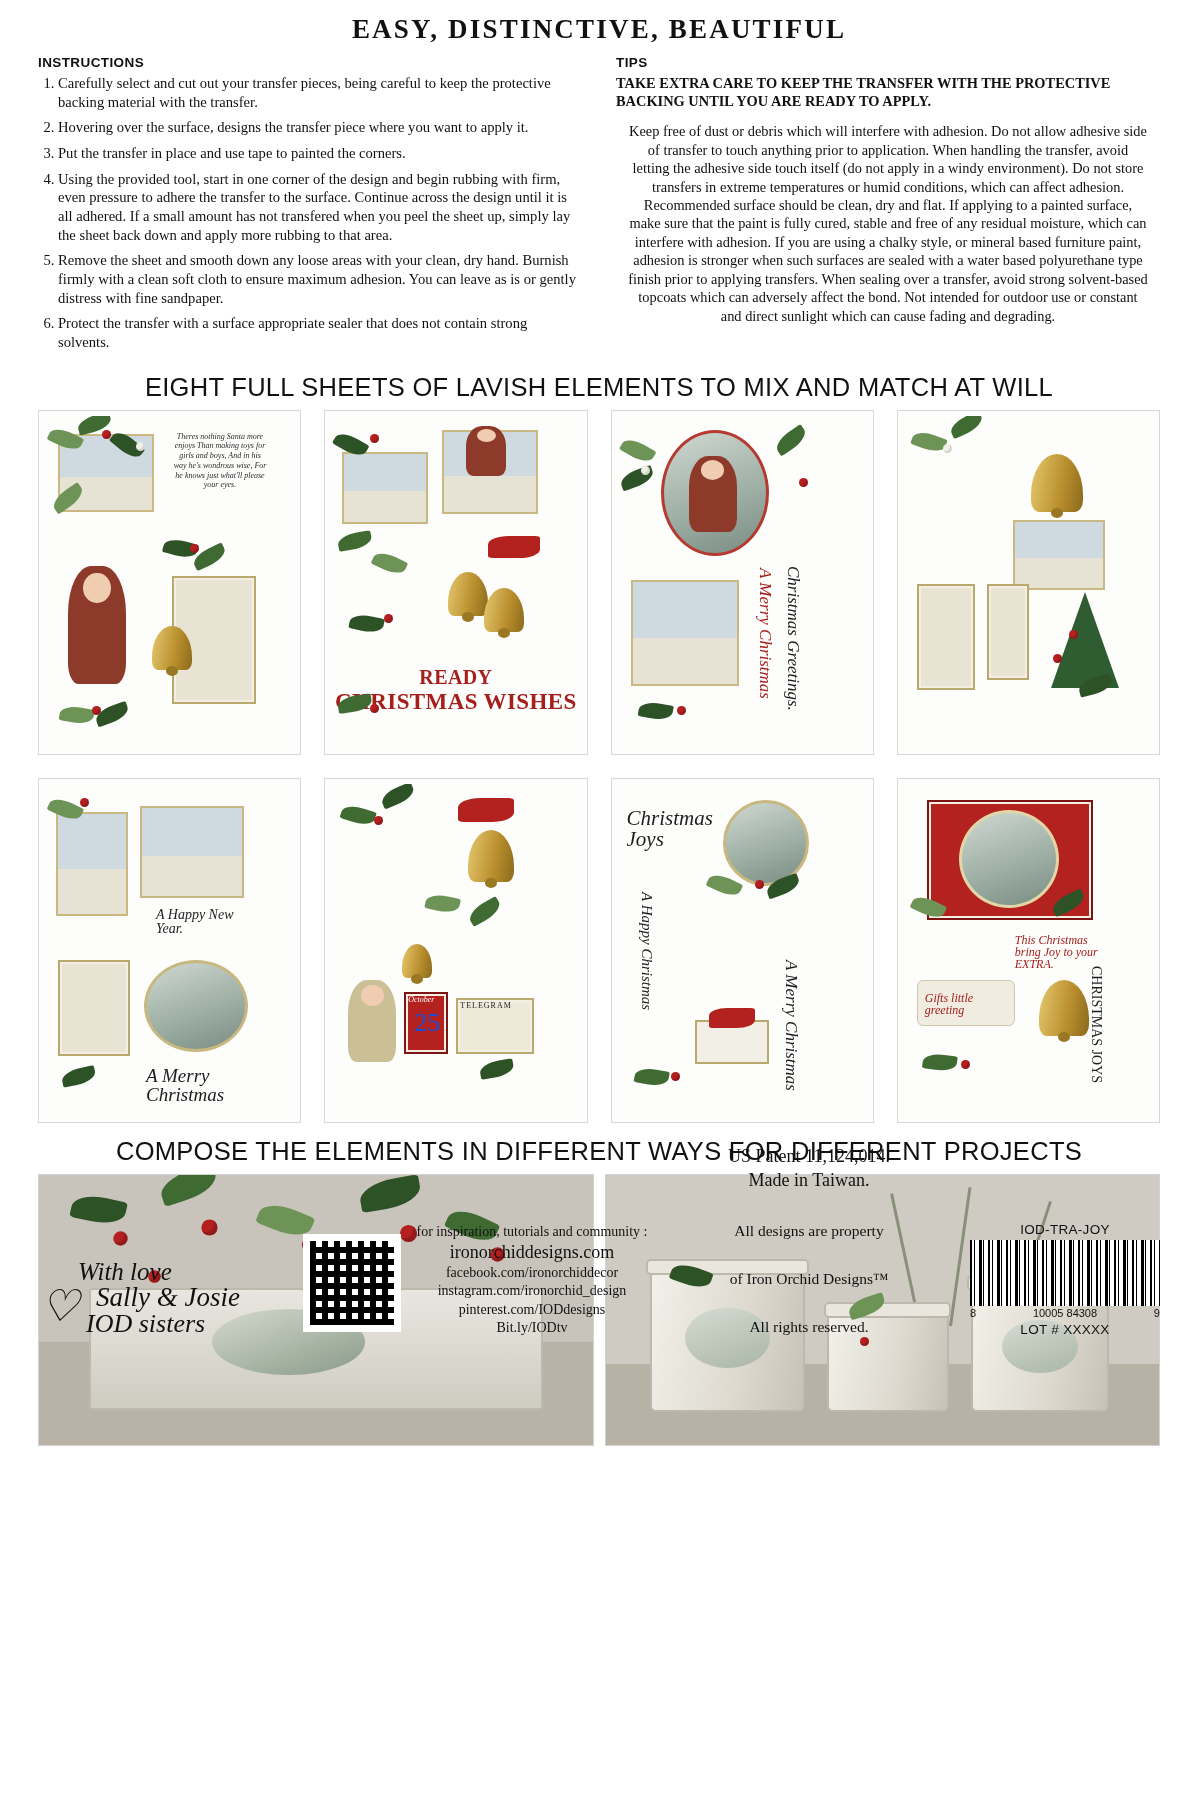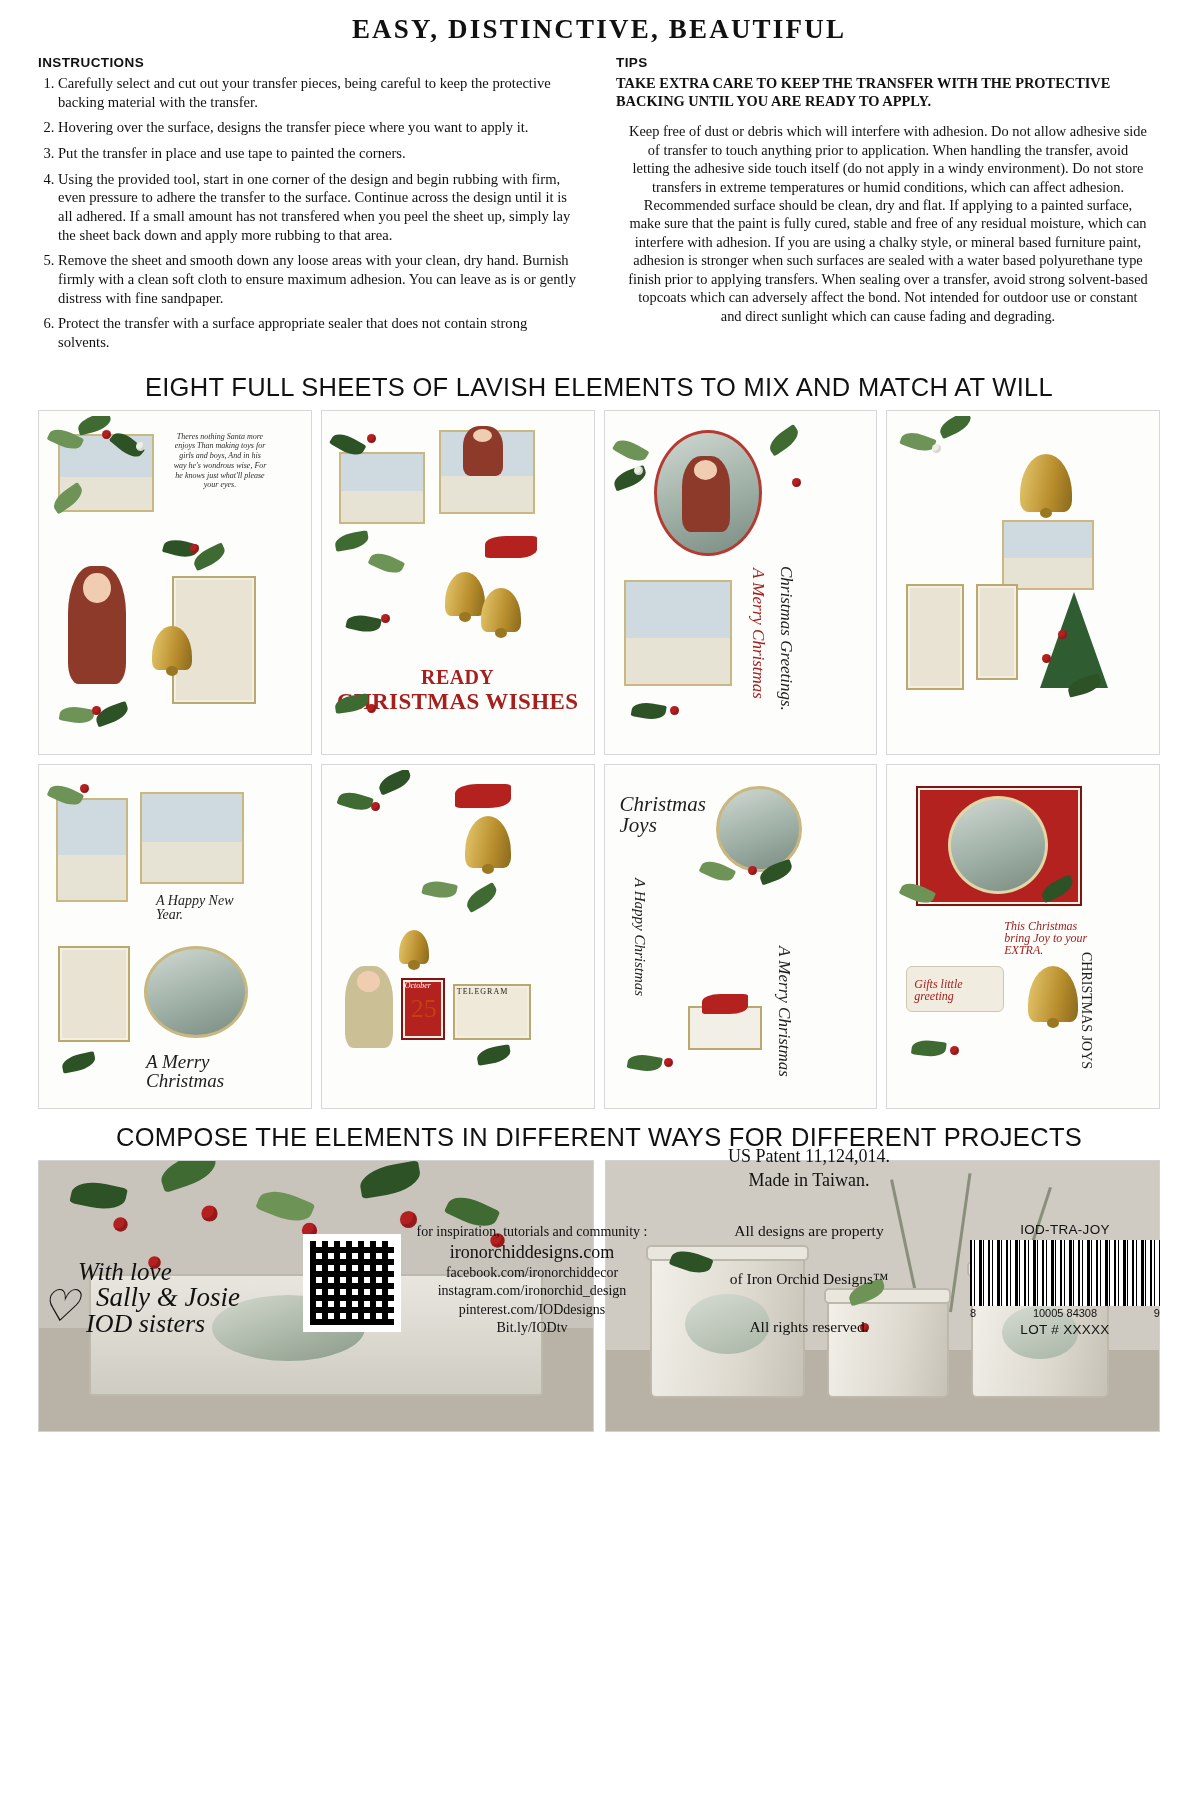--- a/index.html
+++ b/index.html
@@ -63,21 +63,21 @@
     margin: 14px 0 8px 0;
     font-family: "Liberation Sans", sans-serif;
     font-weight: 400;
   }
   .section-title.compose { margin: 14px 0 8px 0; }
 
   
   .sheet-grid {
     display: grid;
     grid-template-columns: repeat(4, 1fr);
-    gap: 9px;
+    gap: 23px;
   }
   .sheet {
     border: 1px solid #d7d7d7;
     background: #fdfdfc;
     height: 345px;
     position: relative;
     overflow: hidden;
   }
   .sheet-inner { position:absolute; inset:5px; overflow:hidden; }
   .leaf {
@@ -414,21 +414,21 @@
         <div class="ribbon" style="left:128px;top:14px;width:56px;height:24px;"></div>
         <div class="bell" style="left:138px;top:46px;width:46px;height:52px;"></div>
         <div class="leaf light" style="left:96px;top:108px;transform:rotate(12deg);"></div>
         <div class="leaf" style="left:140px;top:128px;transform:rotate(-30deg);"></div>
         <div class="bell" style="left:72px;top:160px;width:30px;height:34px;"></div>
         <div class="santa" style="left:18px;top:196px;width:48px;height:82px;background:#cbbf96;">
             <div class="face"></div>
           </div>
         <div class="panel" style="left:74px;top:208px;width:44px;height:62px;background:#b3221f;border-color:#7e1413;"></div>
         <div class="script" style="left:78px;top:212px;font-size:8px;color:#fff;">October</div>
-        <div class="script" style="left:84px;top:226px;font-size:26px;color:#c2410c;font-style:normal;">25</div>
+        <div class="script" style="left:84px;top:226px;font-size:26px;color:#1d4ed8;font-style:normal;">25</div>
         <div class="panel" style="left:126px;top:214px;width:78px;height:56px;background:#efe9da;"></div>
         <div class="script" style="left:130px;top:218px;font-size:8px;font-style:normal;letter-spacing:1px;">TELEGRAM</div>
         <div class="leaf dark" style="left:150px;top:280px;transform:rotate(-10deg);"></div>
       </div>
     </div>
 
     <div class="sheet">
       <div class="sheet-inner">
         <div class="script" style="left:10px;top:24px;font-size:21px;width:110px;">Christmas Joys</div>
         <div class="oval" style="left:106px;top:16px;width:86px;height:86px;border-color:#c8b77f;"></div>

